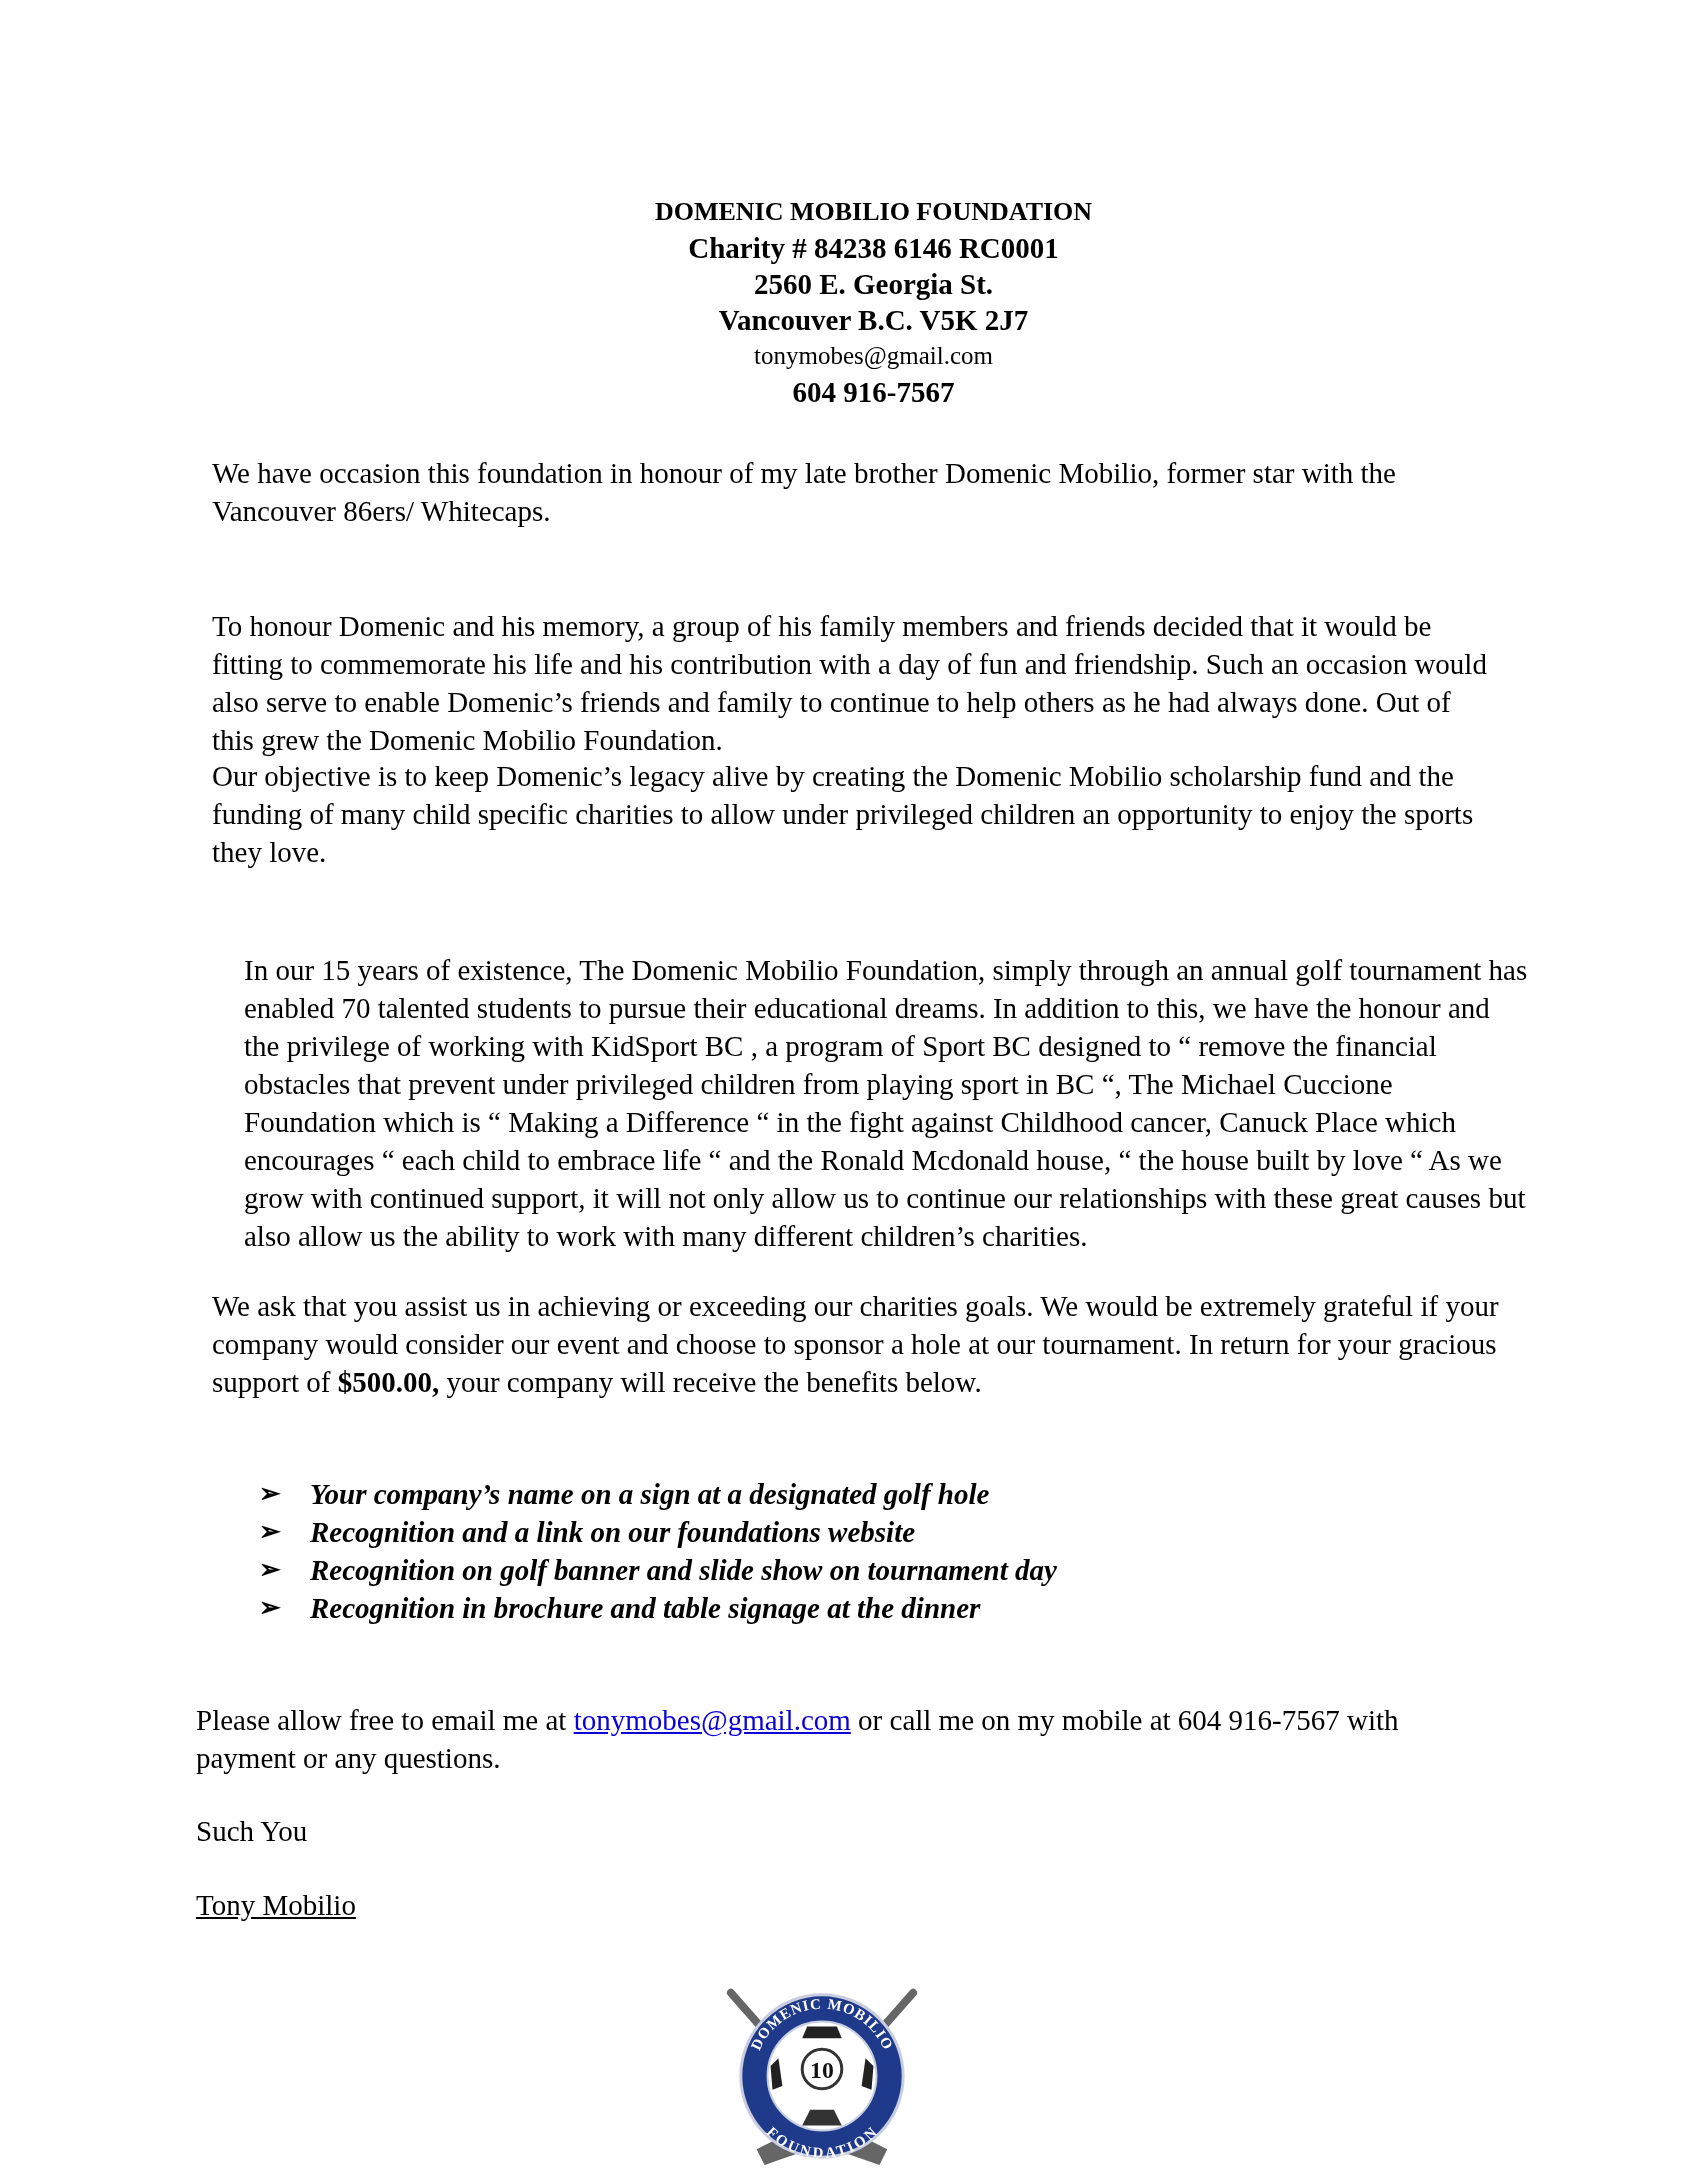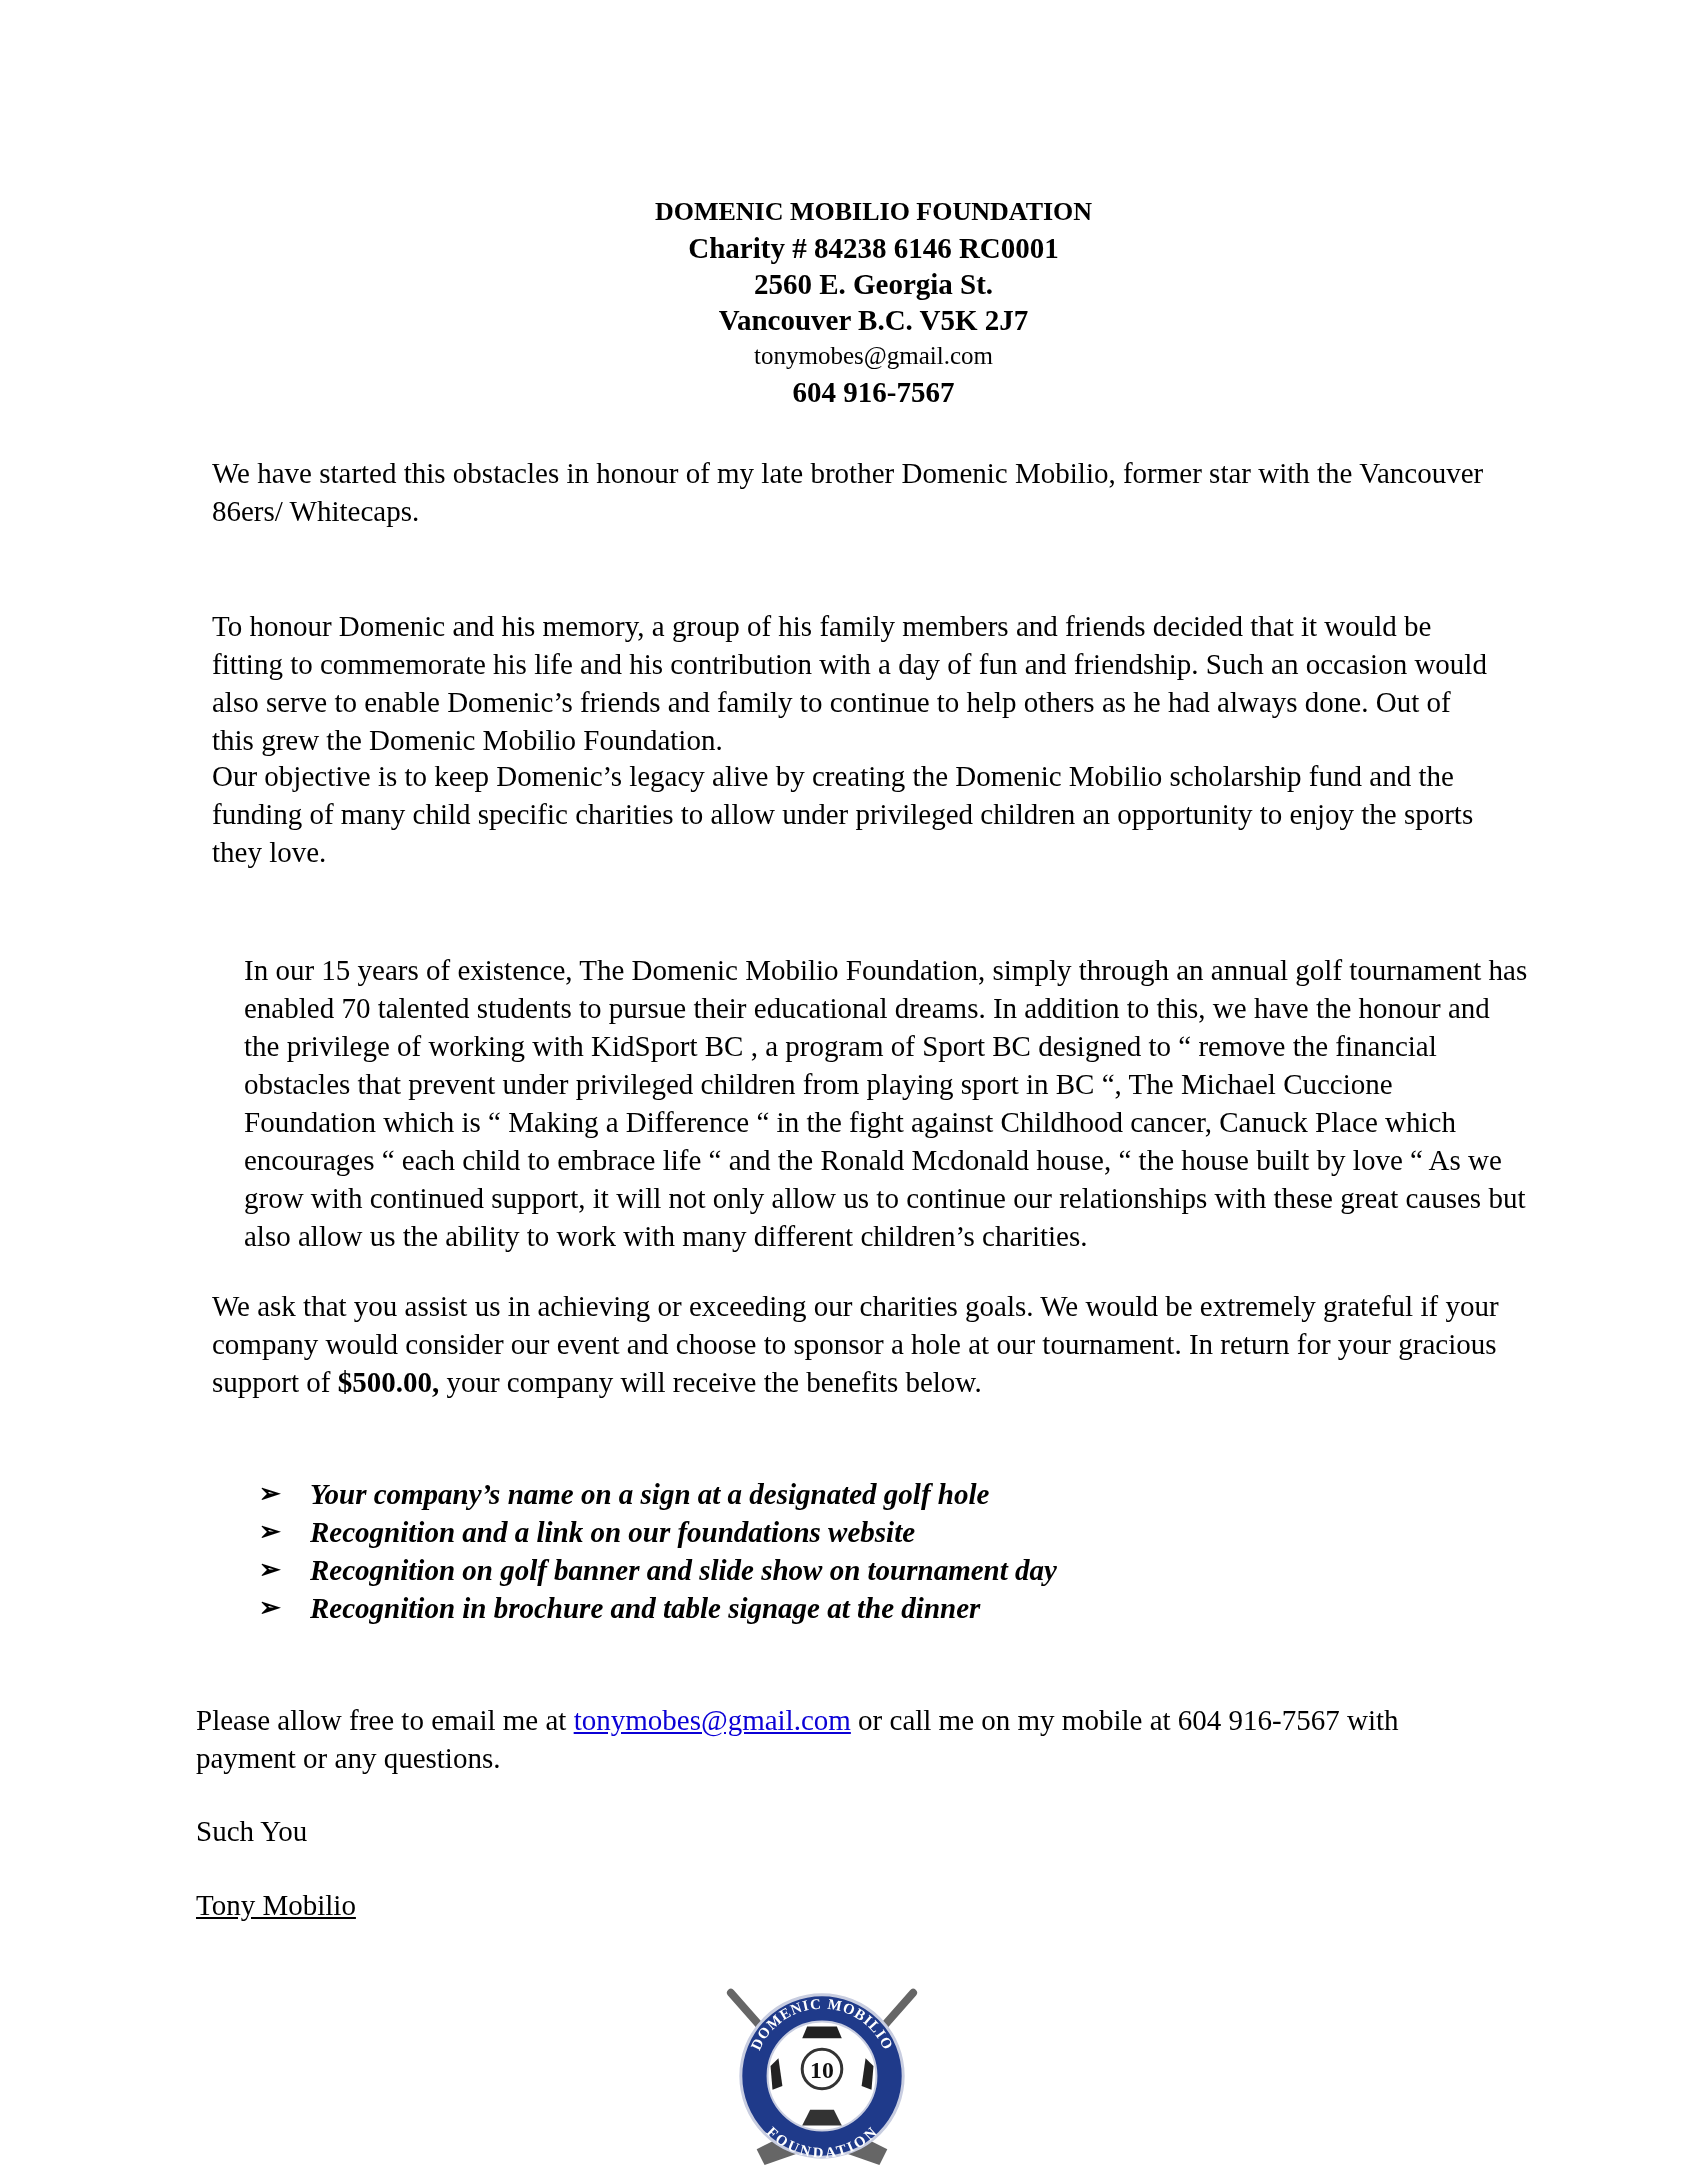--- a/index.html
+++ b/index.html
@@ -50,21 +50,21 @@
 <div class="letterhead">
   <div class="org">DOMENIC MOBILIO FOUNDATION</div>
   <div class="line">Charity # 84238 6146 RC0001</div>
   <div class="line">2560 E. Georgia St.</div>
   <div class="line">Vancouver B.C.  V5K 2J7</div>
   <div class="email">tonymobes@gmail.com</div>
   <div class="line">604 916-7567</div>
 </div>
 
 <div class="body-text" id="p1">
-  <p>We have started this obstacles in honour of my late brother Domenic Mobilio, former star with the Vancouver 86ers/ Whitecaps.</p>
+  <p>We have occasion this foundation in honour of my late brother Domenic Mobilio, former star with the Vancouver 86ers/ Whitecaps.</p>
 </div>
 <div class="body-text" id="p2">
   <p>To honour Domenic and his memory, a group of his family members and friends decided that it would be fitting to commemorate his life and his contribution with a day of fun and friendship. Such an occasion would also serve to enable Domenic’s friends and family to continue to help others as he had always done. Out of this grew the Domenic Mobilio Foundation.</p>
 </div>
 <div class="body-text" id="p3">
   <p>Our objective is to keep Domenic’s legacy alive by creating the Domenic Mobilio scholarship fund and the funding of many child specific charities to allow under privileged children an opportunity to enjoy the sports they love.</p>
 </div>
 <div class="body-text" id="p4">
   <p>In our 15 years of existence, The Domenic Mobilio Foundation, simply through an annual golf tournament has enabled 70  talented students to pursue their educational dreams. In addition to this, we have the honour and the privilege of working with KidSport BC , a program of Sport BC designed to “ remove the financial obstacles that prevent under privileged children from playing sport in BC “, The Michael Cuccione Foundation which is “ Making a Difference “ in the fight against Childhood cancer, Canuck Place which encourages “ each child to embrace life “  and the Ronald Mcdonald house, “ the house built by love “  As we grow with continued support, it will not only allow us to continue our relationships with these great causes but also allow us the ability to work with many different children’s charities.</p>
 </div>

